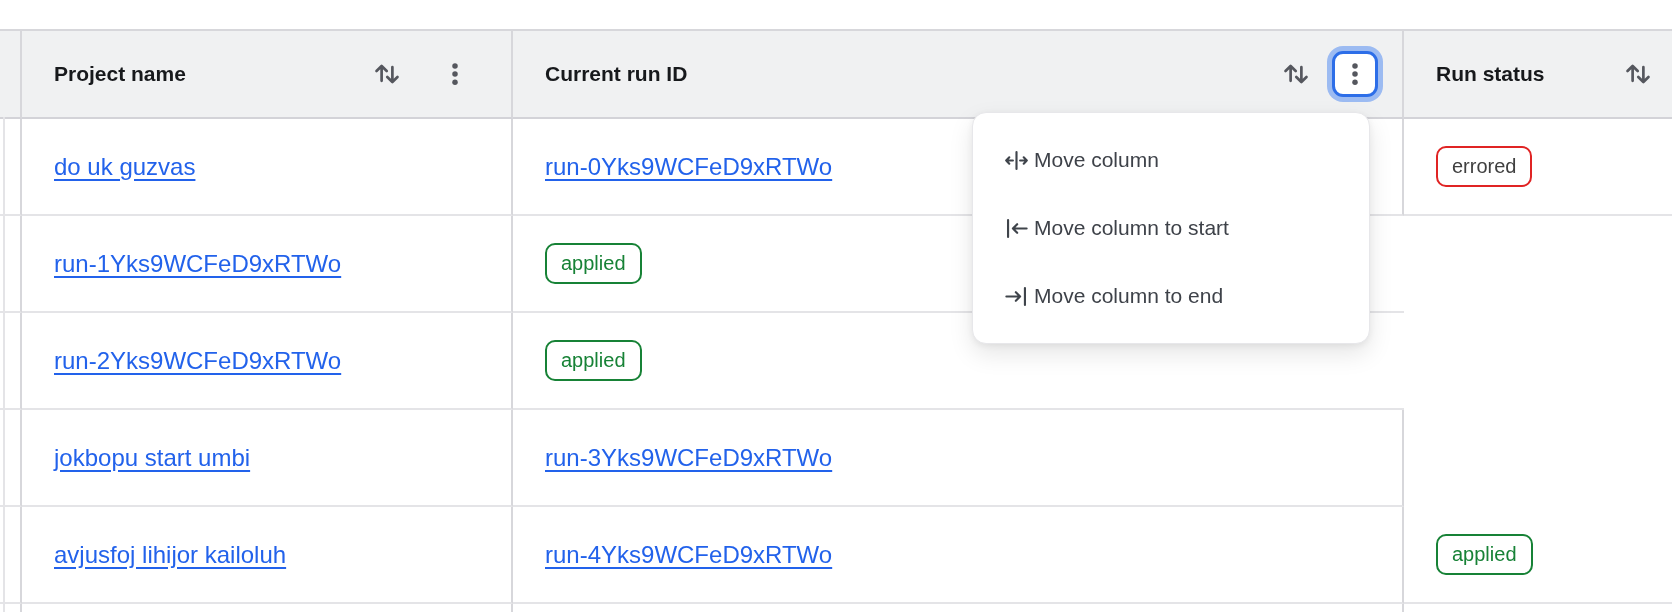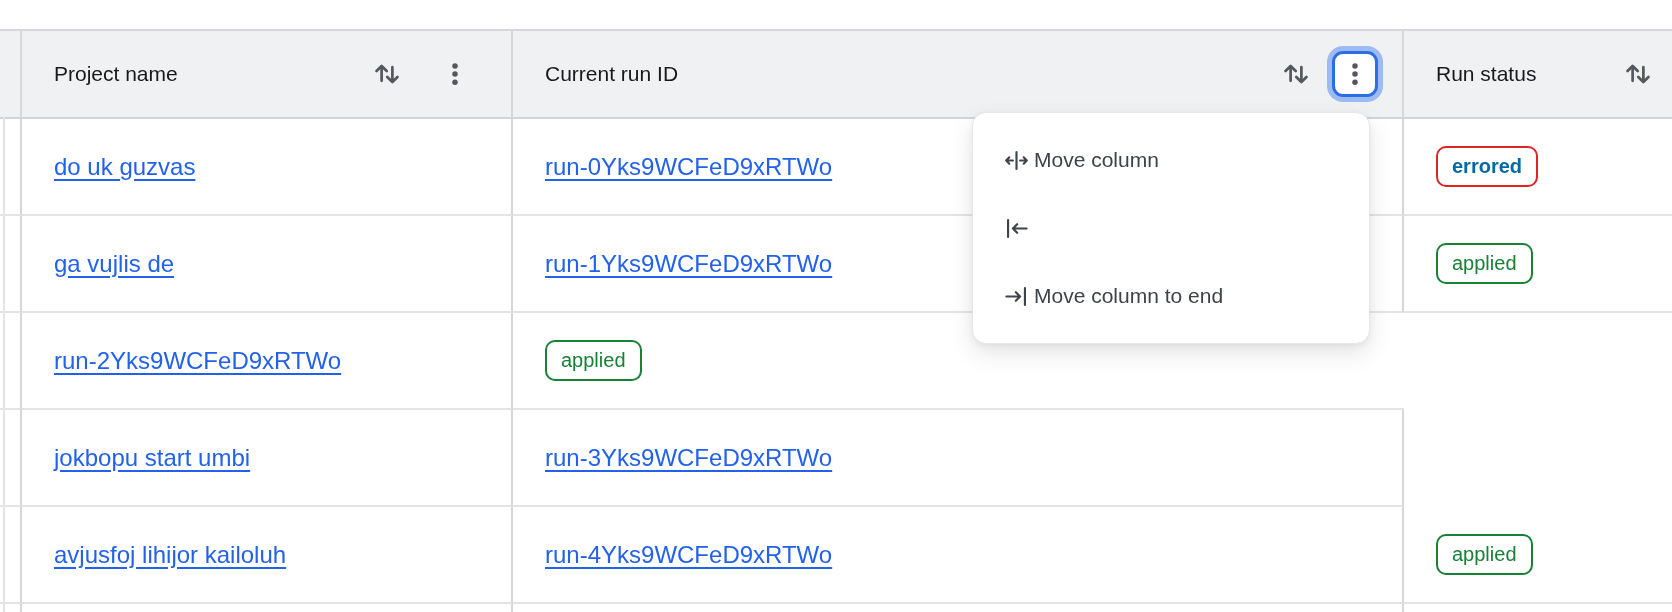--- a/index.html
+++ b/index.html
@@ -15,21 +15,21 @@
   .table { position:absolute; left:0; top:29px; width:1672px; border-top:2px solid #d7d7db; }
   .tr { display:grid; grid-template-columns:22px 491px 891px 1fr; }
   .tr.thead { height:88px; }
   .tr.body-row { height:97px; background:#fff; }
   .tr.partial-row { height:10px; background:#fff; }
 
   .th, .td { display:flex; align-items:center; }
   .th {
     background:#f0f1f2;
     border-bottom:2px solid #d3d3d8;
-    font-size:21px; font-weight:400; color:#17191c;
+    font-size:21px; font-weight:700; color:#17191c;
     padding-left:32px;
   }
   .th.narrow { padding:0; border-right:2px solid #d7d7db; }
   .td { border-bottom:2px solid #e4e4e7; padding-left:32px; }
   .td.narrow { padding:0; border-right:2px solid #d7d7db; position:relative; }
   .td.narrow::before { content:""; position:absolute; left:3px; top:-2px; bottom:0; width:2px; background:#e4e4e7; }
   .tr.partial-row .td { border-bottom:none; }
   .col-project, .td.c-project { border-right:2px solid #d7d7db; }
   .col-run, .td.c-run { border-right:2px solid #d7d7db; }
 
@@ -57,21 +57,21 @@
 
   .cell-link { color:#2262eb; text-decoration:underline; font-size:24px; text-underline-offset:4px; cursor:pointer; }
 
   .badge {
     display:inline-block;
     border:2px solid #999; border-radius:10px;
     padding:5px 14px 6px 14px;
     font-size:20px; line-height:26px;
     background:#fff;
   }
-  .badge.errored { color:#0369a1; border-color:#e02424;font-weight:bold; }
+  .badge.errored { color:#404040; border-color:#e02424; }
   .badge.applied { color:#178236; border-color:#178236; }
   .badge.planned { color:#c05a16; border-color:#c05a16; }
 
   .menu {
     position:absolute; left:972px; top:112px;
     width:398px; height:232px;
     background:#fff;
     border:1px solid #e7e7ea;
     border-radius:14px;
     box-shadow:0 10px 24px rgba(0,0,0,0.10), 0 2px 6px rgba(0,0,0,0.06);
@@ -175,23 +175,20 @@
       <div class="td c-run">
         <a class="cell-link">run-0Yks9WCFeD9xRTWo</a>
       </div>
       <div class="td c-status">
         <span class="badge errored">errored</span>
       </div>
     </div>
 
     <div class="tr body-row">
       <div class="td narrow"></div>
-      <div class="td c-project">
-        <a class="cell-link">ga vujlis de</a>
-      </div>
       <div class="td c-run">
         <a class="cell-link">run-1Yks9WCFeD9xRTWo</a>
       </div>
       <div class="td c-status">
         <span class="badge applied">applied</span>
       </div>
     </div>
 
     <div class="tr body-row">
       <div class="td narrow"></div>
@@ -243,20 +240,21 @@
           </svg>
       </span>
       <span>Move column</span>
     </button>
     <button class="menu-item">
       <span class="mi-icon">
         <svg width="27" height="27" viewBox="0 0 24 24">
             <use href="#move-start-glyph"></use>
           </svg>
       </span>
+      <span>Move column to start</span>
     </button>
     <button class="menu-item">
       <span class="mi-icon">
         <svg width="27" height="27" viewBox="0 0 24 24">
             <use href="#move-end-glyph"></use>
           </svg>
       </span>
       <span>Move column to end</span>
     </button>
   </div>

